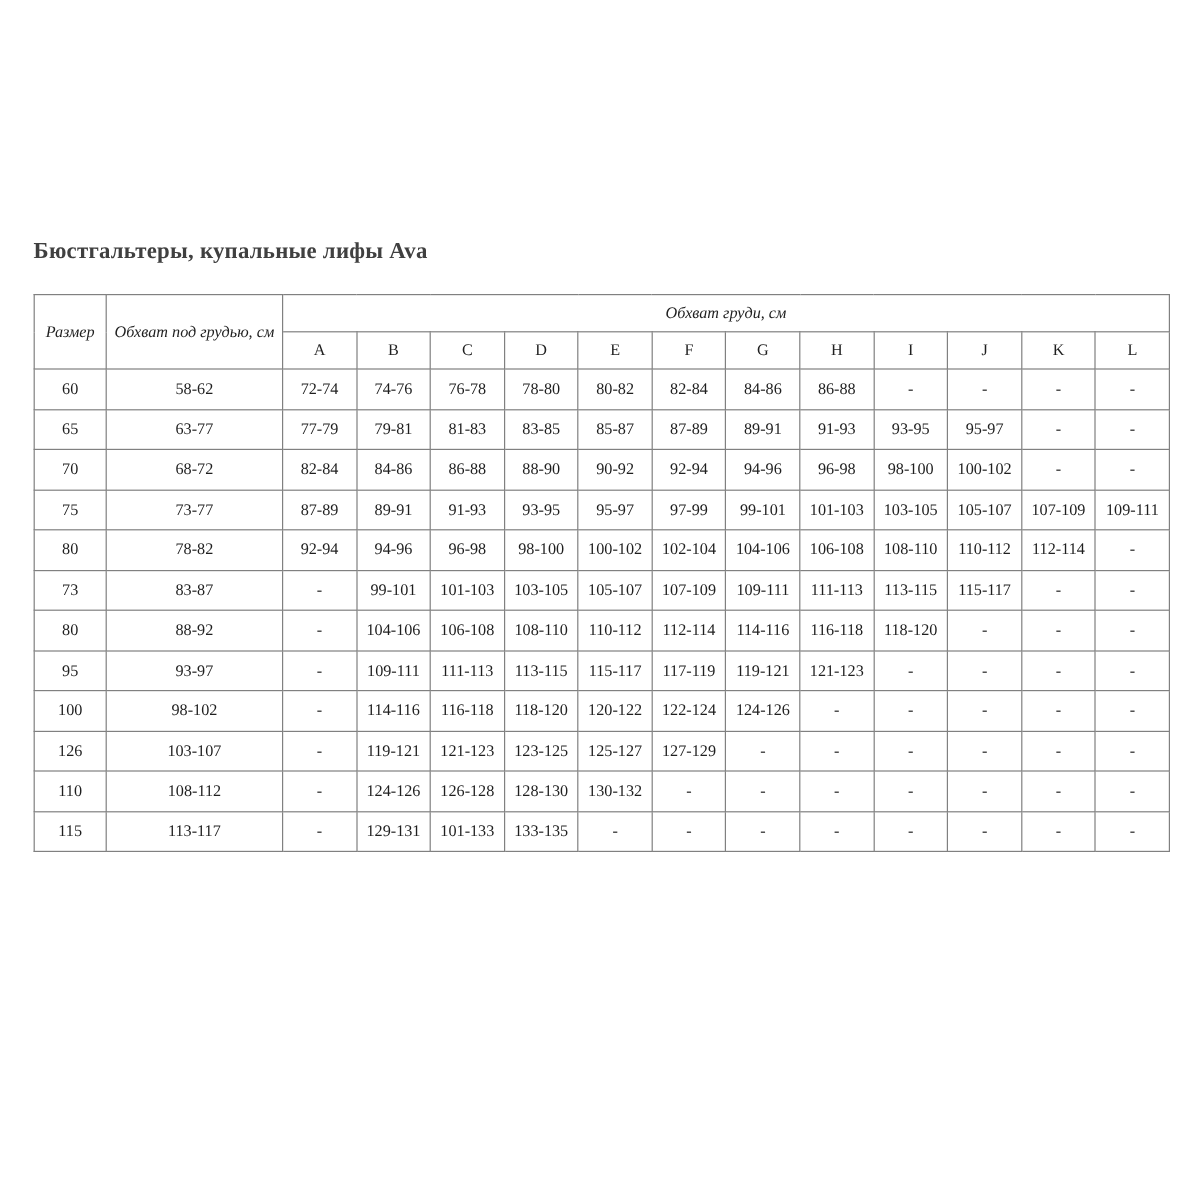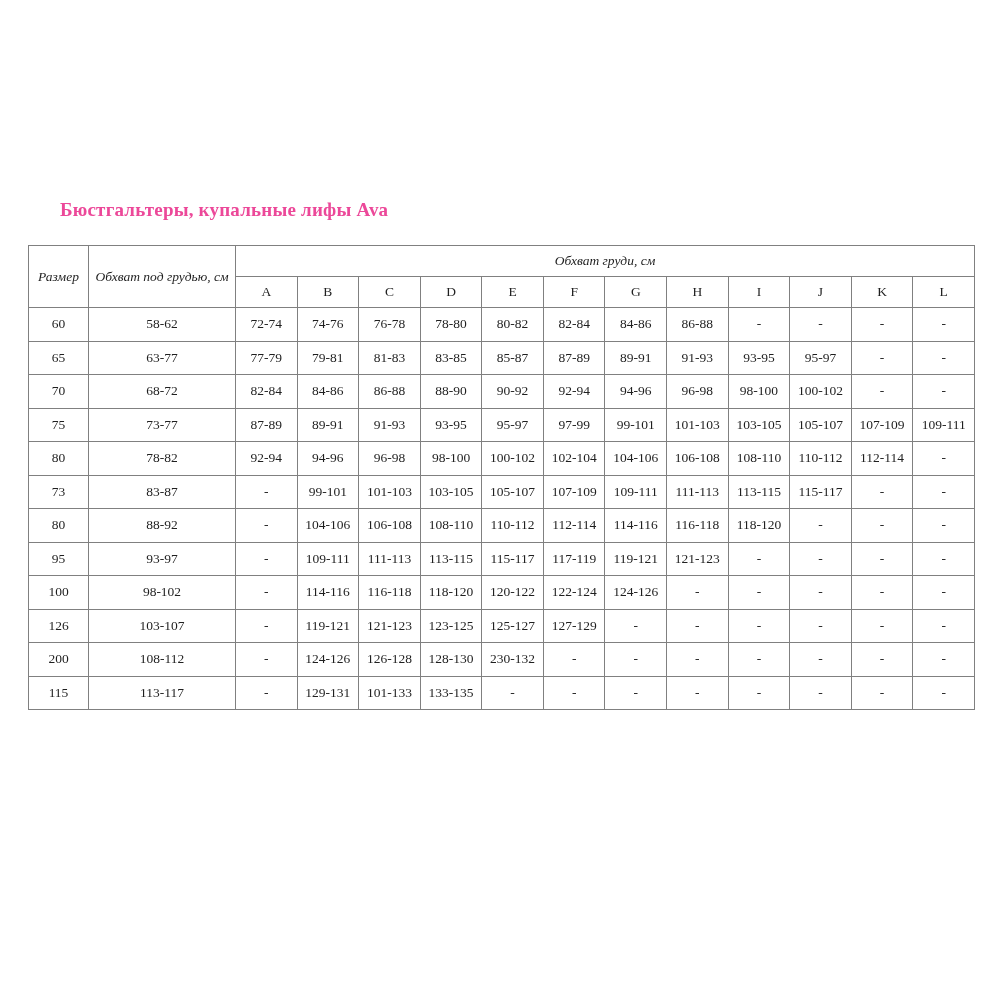--- a/index.html
+++ b/index.html
@@ -16,23 +16,22 @@
     width: 1000px;
     height: 1000px;
     overflow: hidden;
   }
   .page-title {
     position: absolute;
     left: 28px;
     top: 199px;
     font-size: 19px;
     font-weight: bold;
-    color: #ec4899;
+    color: #404040;
     letter-spacing: 0.2px;
-    margin-left: 32px;
   }
   table.size-table {
     position: absolute;
     left: 28px;
     top: 245px;
     width: 947px;
     border-collapse: collapse;
     table-layout: fixed;
   }
   table.size-table th,
@@ -240,27 +239,27 @@
           <td>125-127</td>
           <td>127-129</td>
           <td>-</td>
           <td>-</td>
           <td>-</td>
           <td>-</td>
           <td>-</td>
           <td>-</td>
         </tr>
         <tr>
-          <td>200</td>
+          <td>110</td>
           <td>108-112</td>
           <td>-</td>
           <td>124-126</td>
           <td>126-128</td>
           <td>128-130</td>
-          <td>230-132</td>
+          <td>130-132</td>
           <td>-</td>
           <td>-</td>
           <td>-</td>
           <td>-</td>
           <td>-</td>
           <td>-</td>
           <td>-</td>
         </tr>
         <tr>
           <td>115</td>

